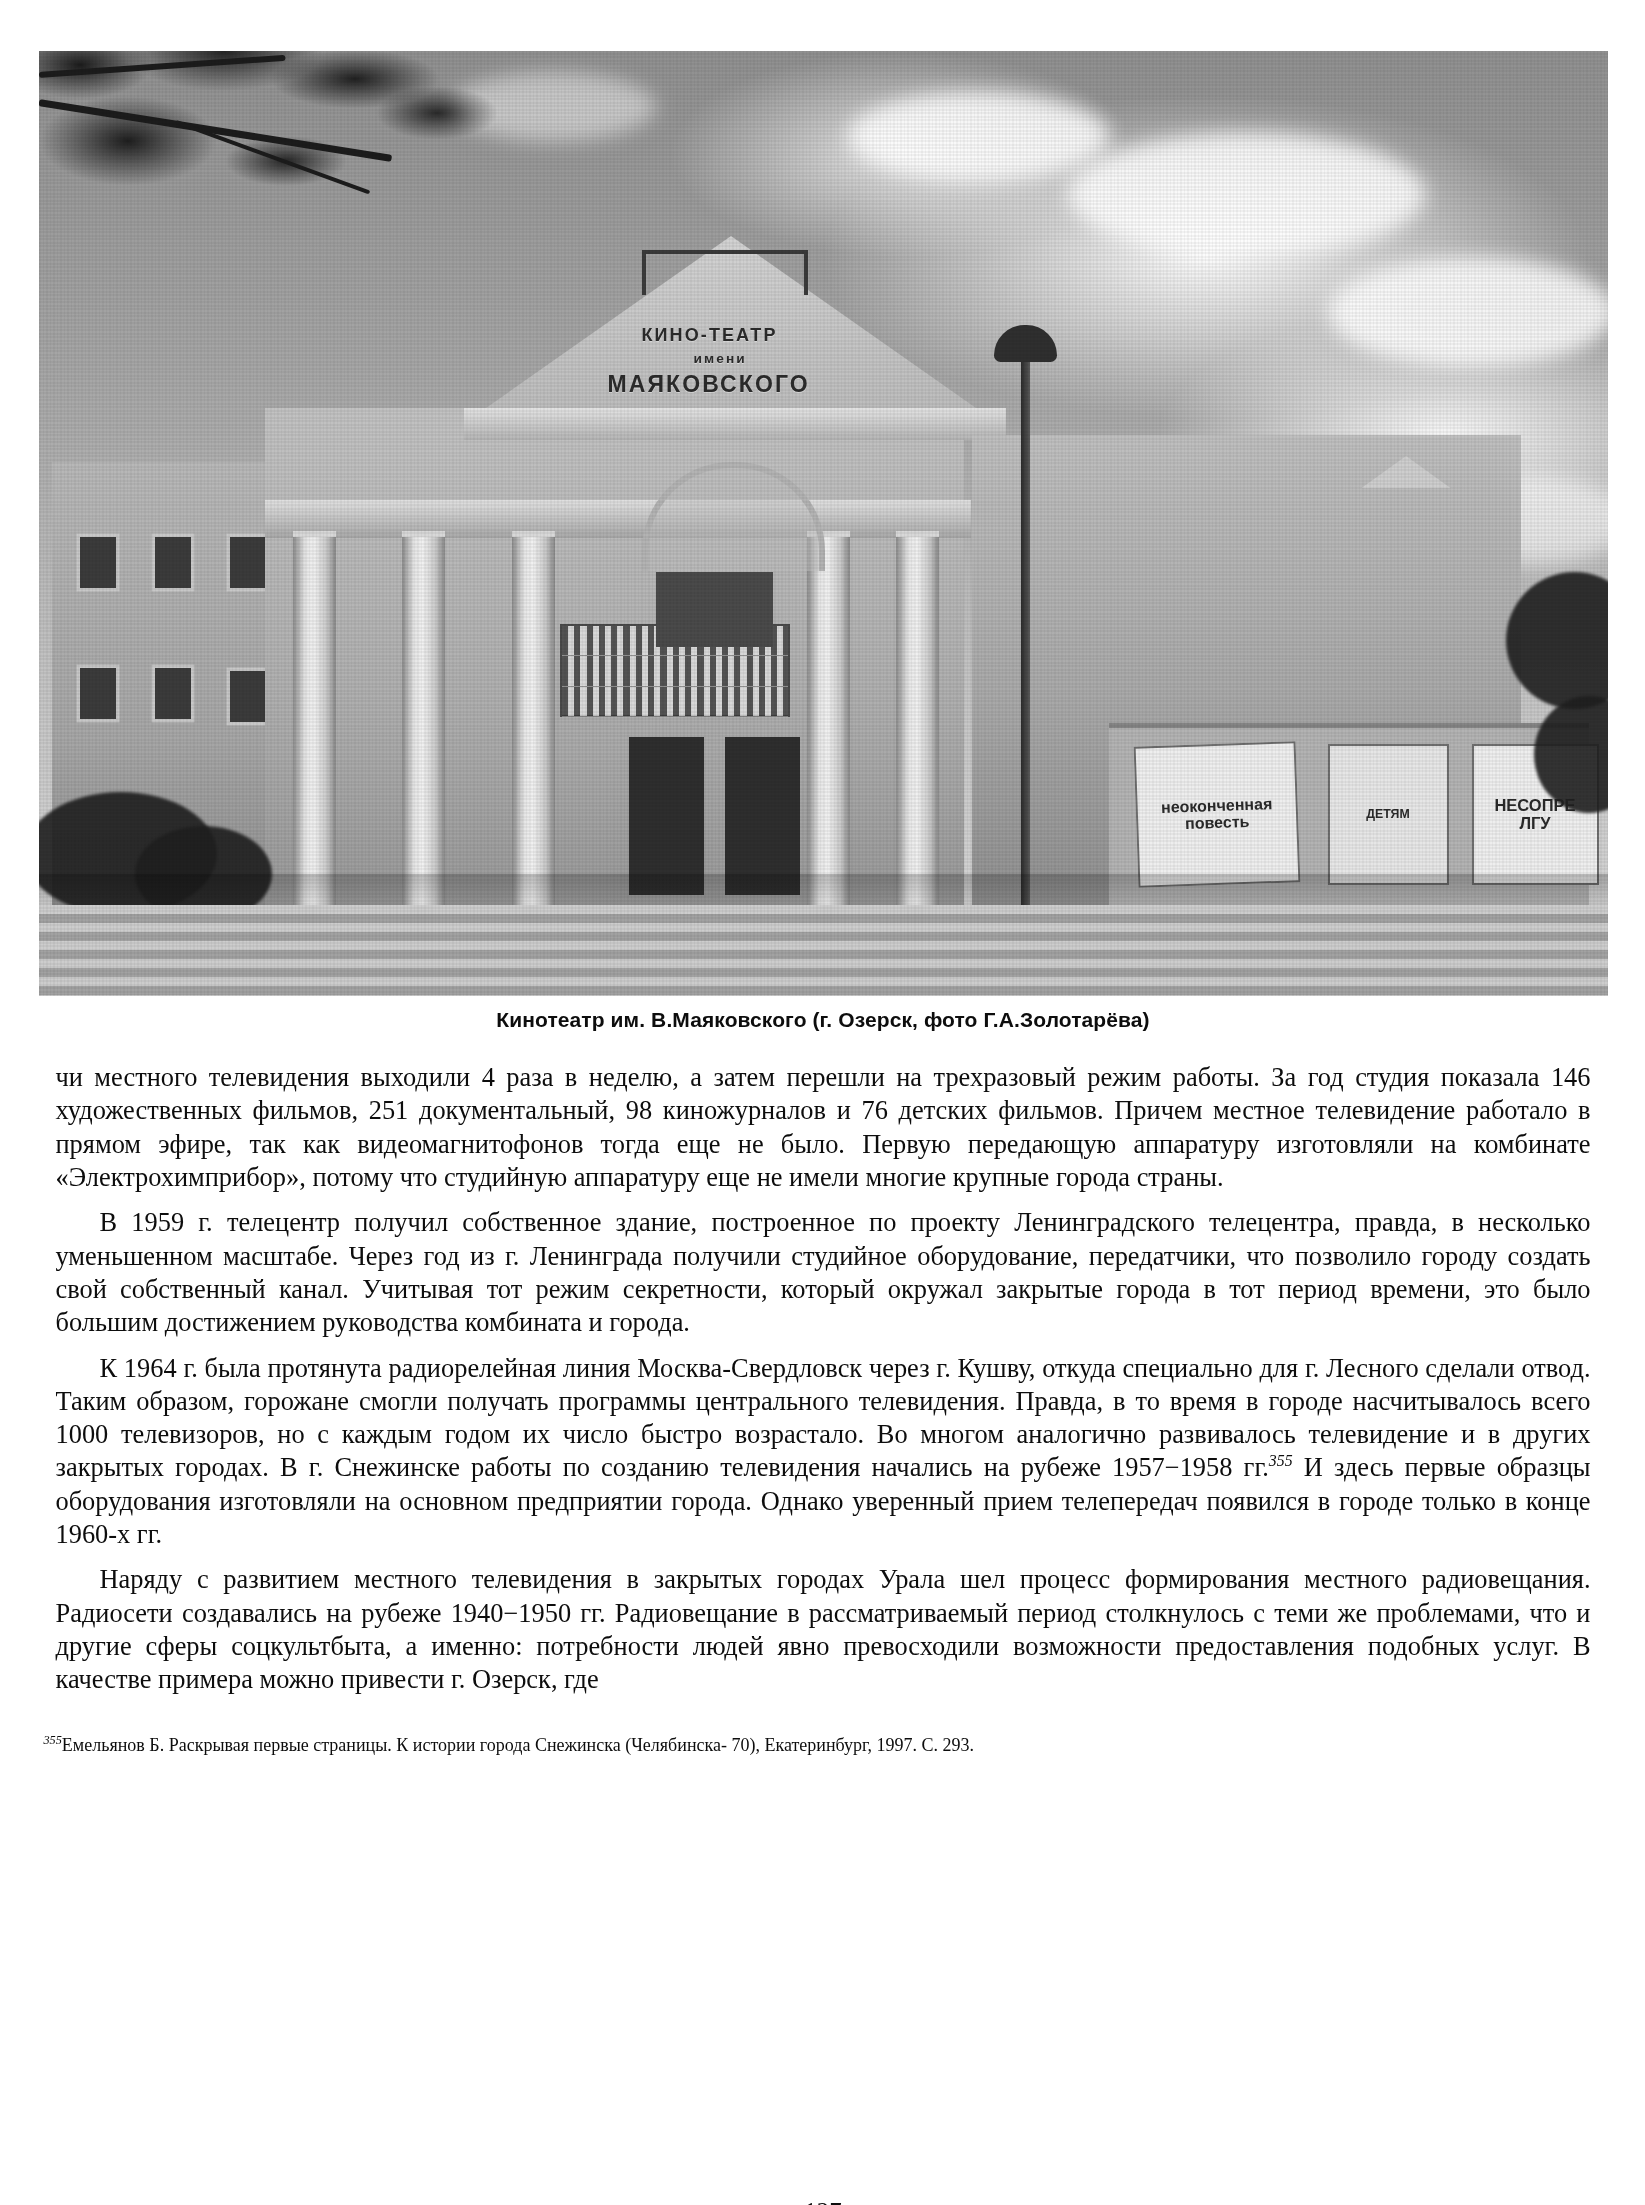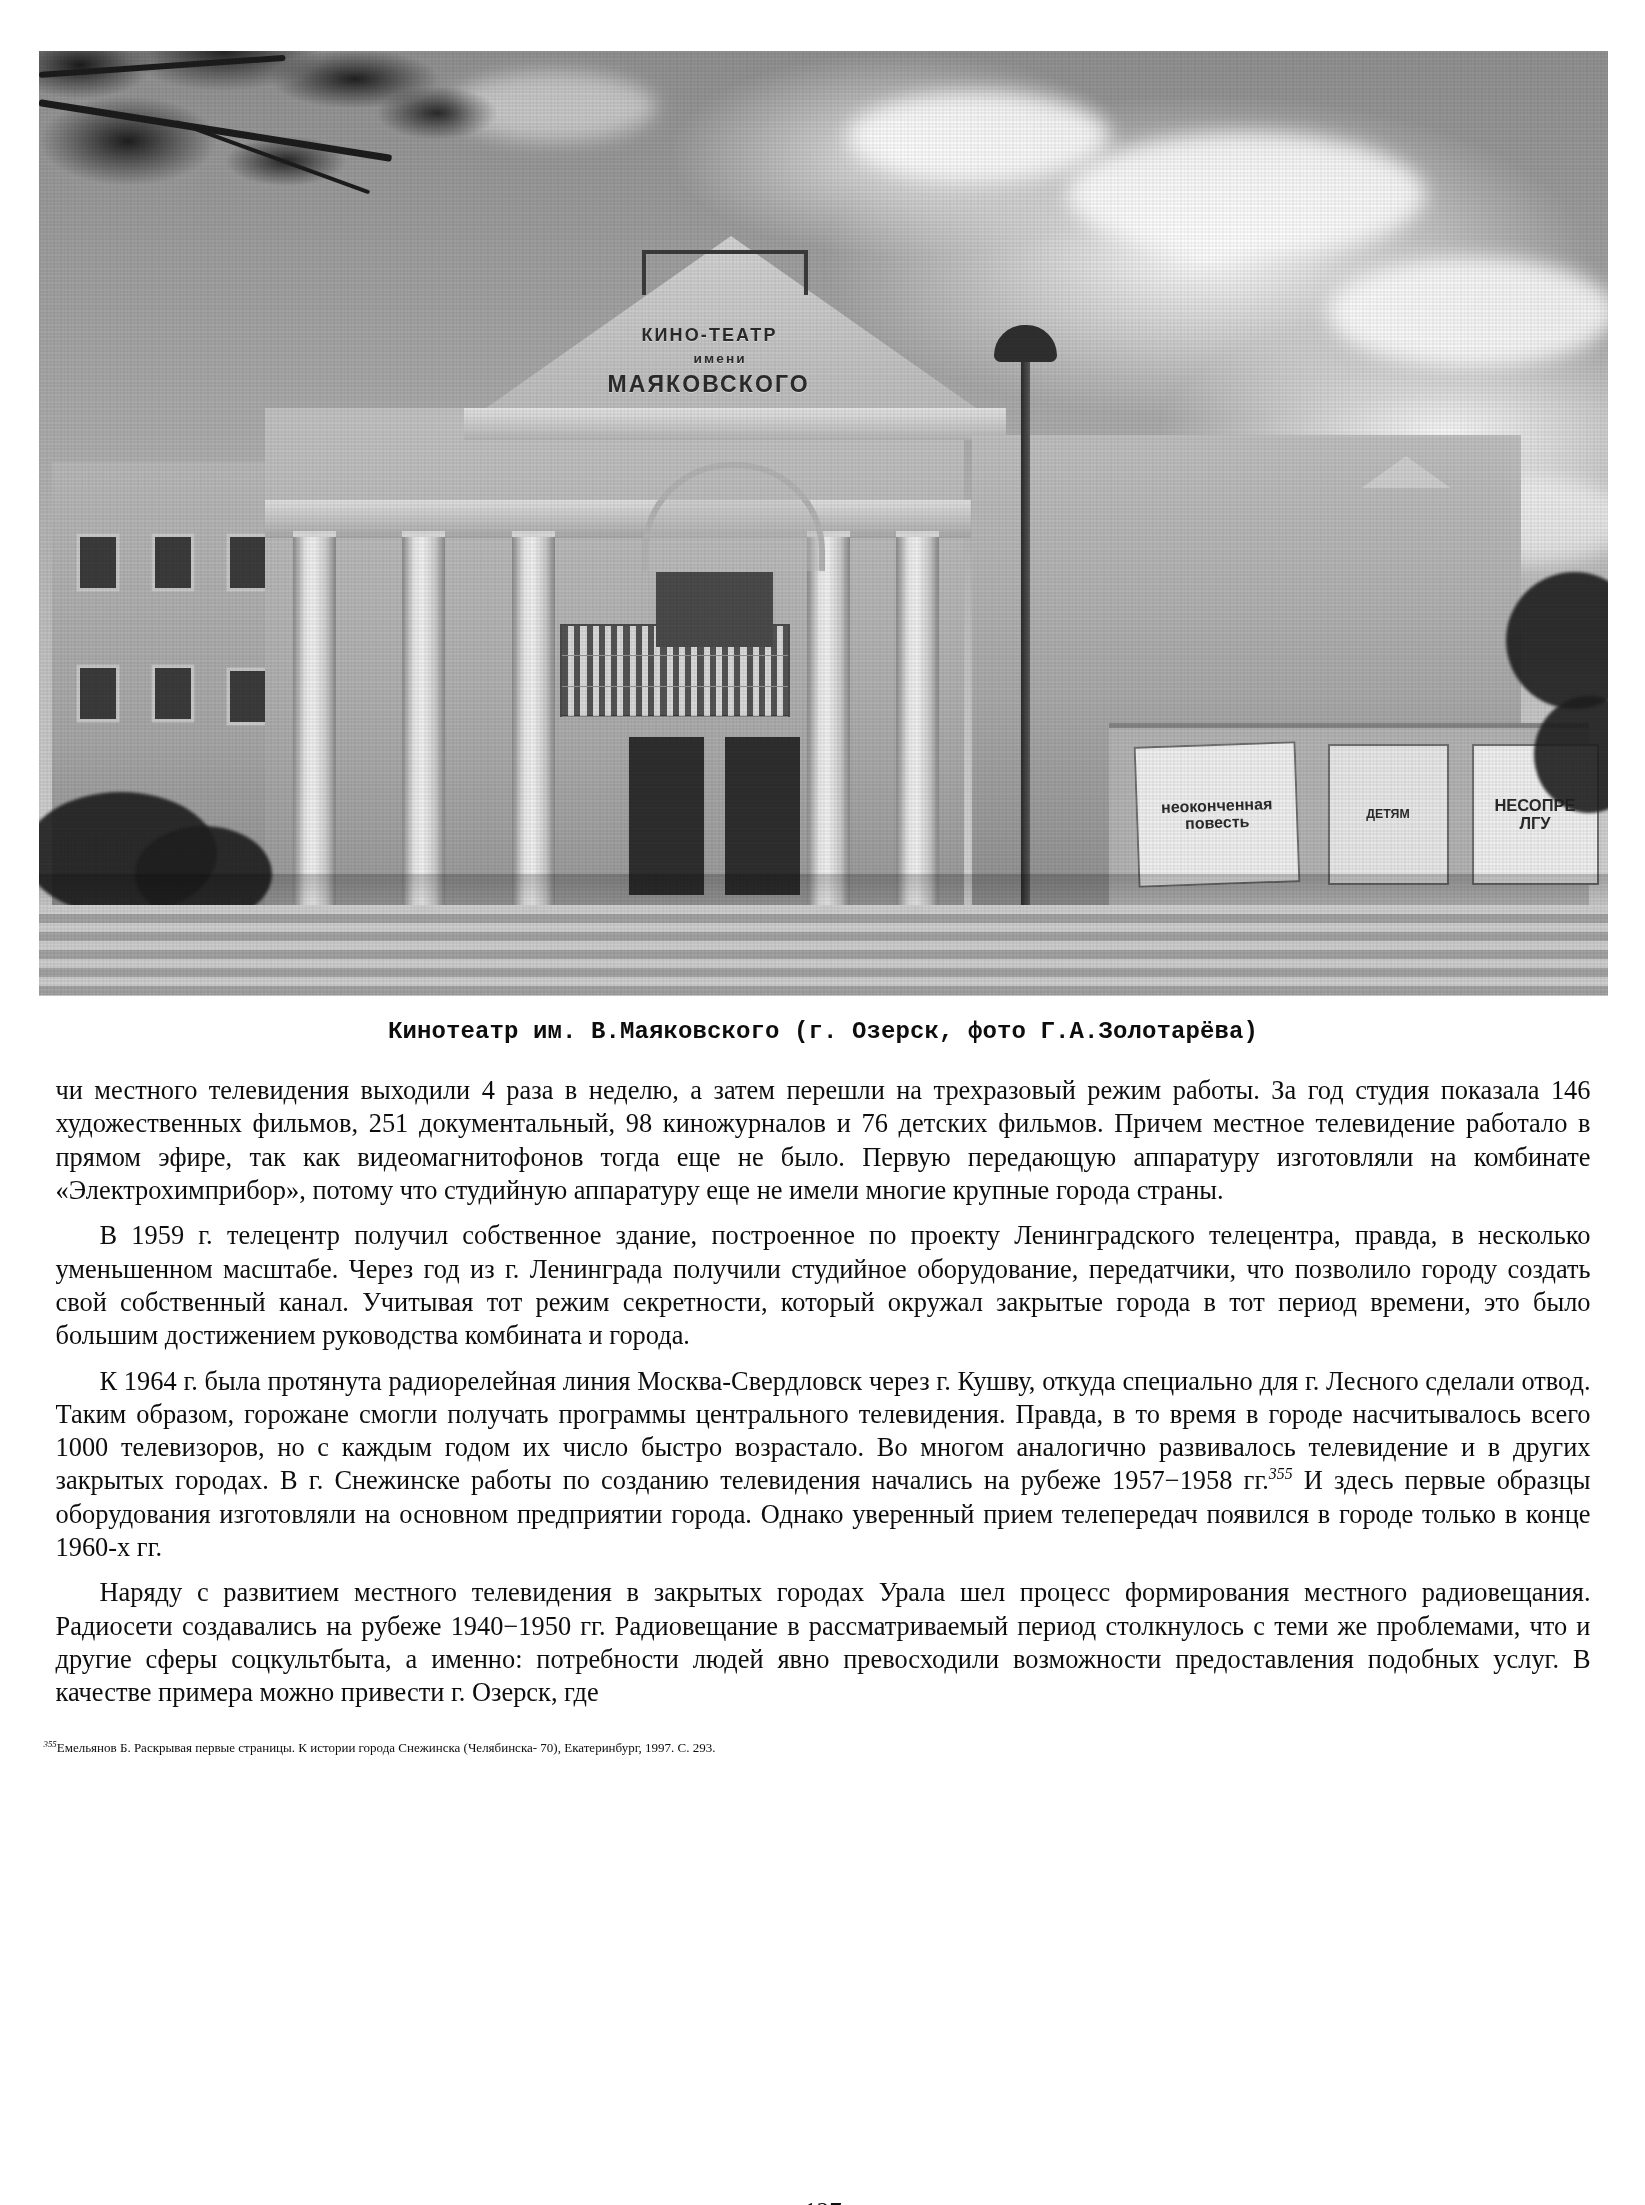--- a/index.html
+++ b/index.html
@@ -231,24 +231,24 @@
     inset: 0;
     pointer-events: none;
     background-image:
       repeating-linear-gradient(0deg, rgba(0,0,0,0.045) 0 0.7px, rgba(255,255,255,0.02) 0.7px 1.4px),
       repeating-linear-gradient(90deg, rgba(0,0,0,0.035) 0 0.7px, rgba(255,255,255,0.02) 0.7px 1.4px);
     mix-blend-mode: multiply;
   }
 
   .caption {
     text-align: center;
-    font-family: Liberation Mono, monospace;
+    font-family: Liberation Sans, sans-serif;
     font-weight: bold;
-    font-size: 24px;
-    margin-top: 22px;
+    font-size: 21px;
+    margin-top: 12px;
     letter-spacing: 0.1px;
   }
 
   
   .body-text {
     margin-top: 29px;
     font-size: 26.4px;
     line-height: 1.262;
     text-align: justify;
     text-justify: inter-word;
@@ -269,23 +269,23 @@
   }
 
   .footnote-rule {
     width: 384px;
     height: 0;
     border: none;
     border-top: 0px solid #000;
     margin: 11px 0 0 5.5px;
   }
   .footnote {
-    margin-top: 18px;
+    margin-top: 26px;
     padding: 0 5.5px;
-    font-size: 13px;
+    font-size: 18px;
     line-height: 1.2;
     font-family: "Liberation Serif", serif;
     text-align: justify;
   }
   .footnote sup {
     font-size: 0.68em;
   }
   .page-number {
     position: absolute;
     left: 0; right: 0;

